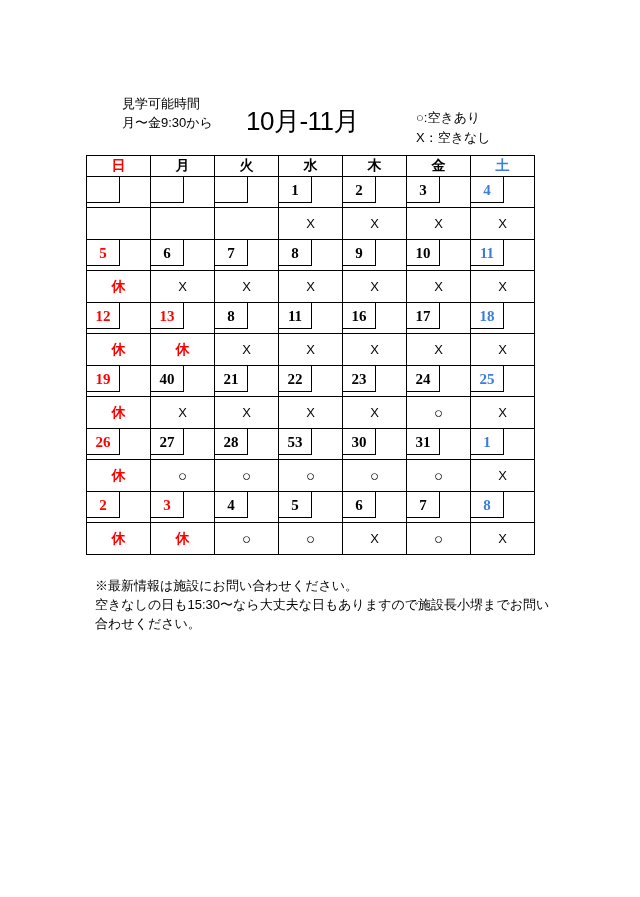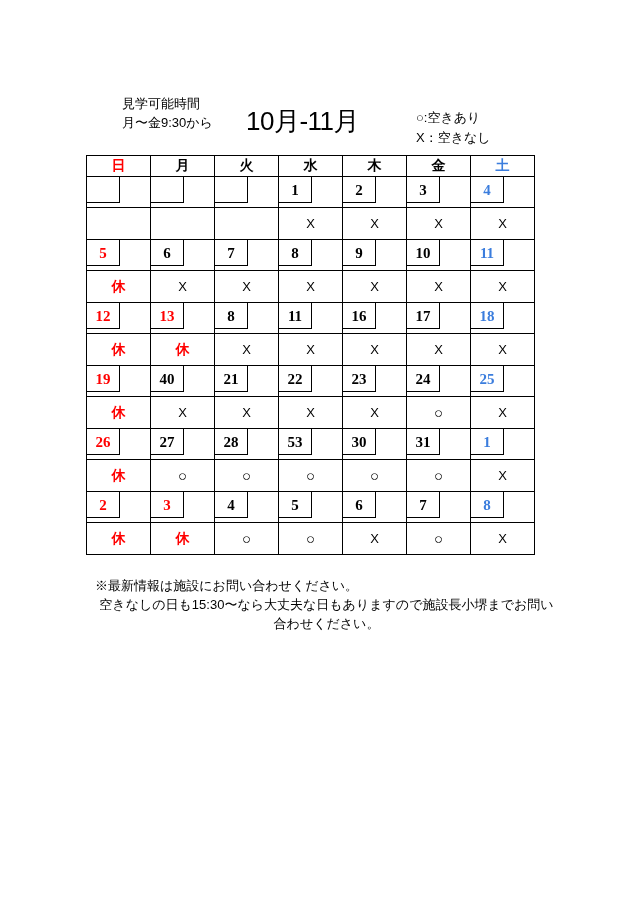--- a/index.html
+++ b/index.html
@@ -126,21 +126,21 @@
   
   .notes {
     position: absolute;
     left: 88px;
     top: 576px;
     width: 470px;
     font-size: 13px;
     line-height: 19px;
   }
   .notes div { white-space: nowrap; margin-left: 7px; }
-  .notes .wrap { white-space: normal; text-align: center; }
+  .notes .wrap { white-space: normal; }
 </style>
 </head>
 <body>
 
 <div class="page">
 
   <div class="header">
     <div class="header-left">
       <div>見学可能時間</div>
       <div>月〜金9:30から</div>

